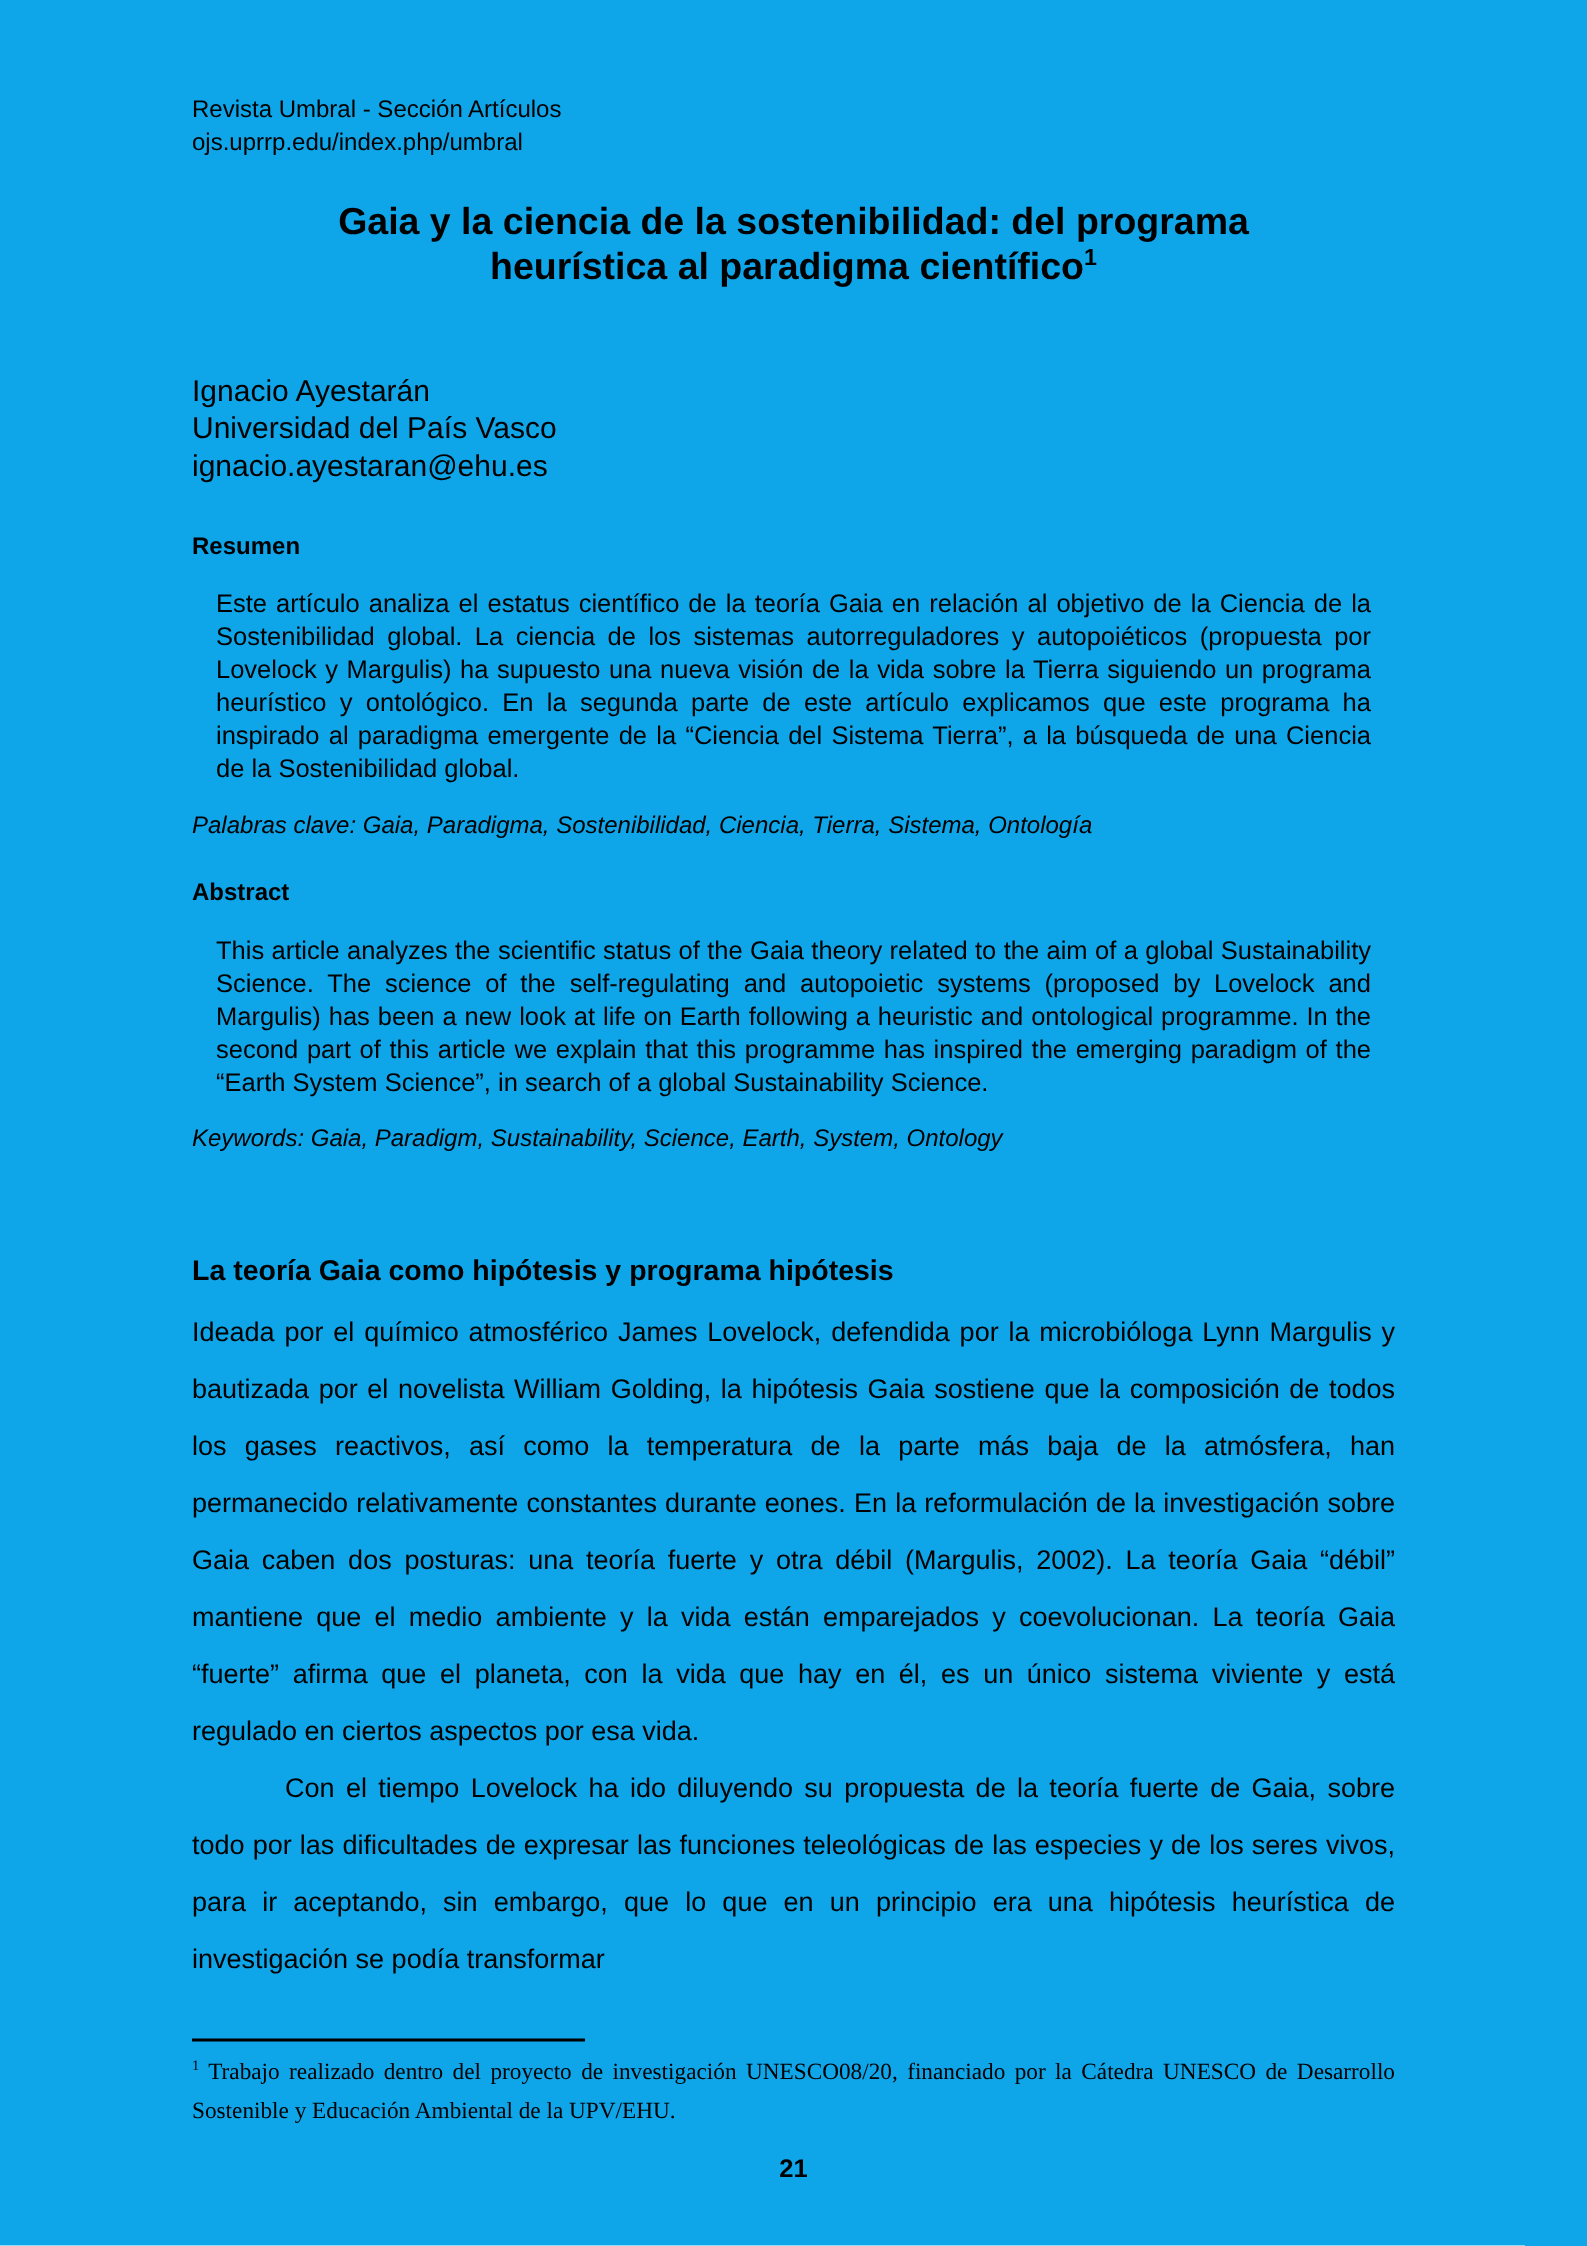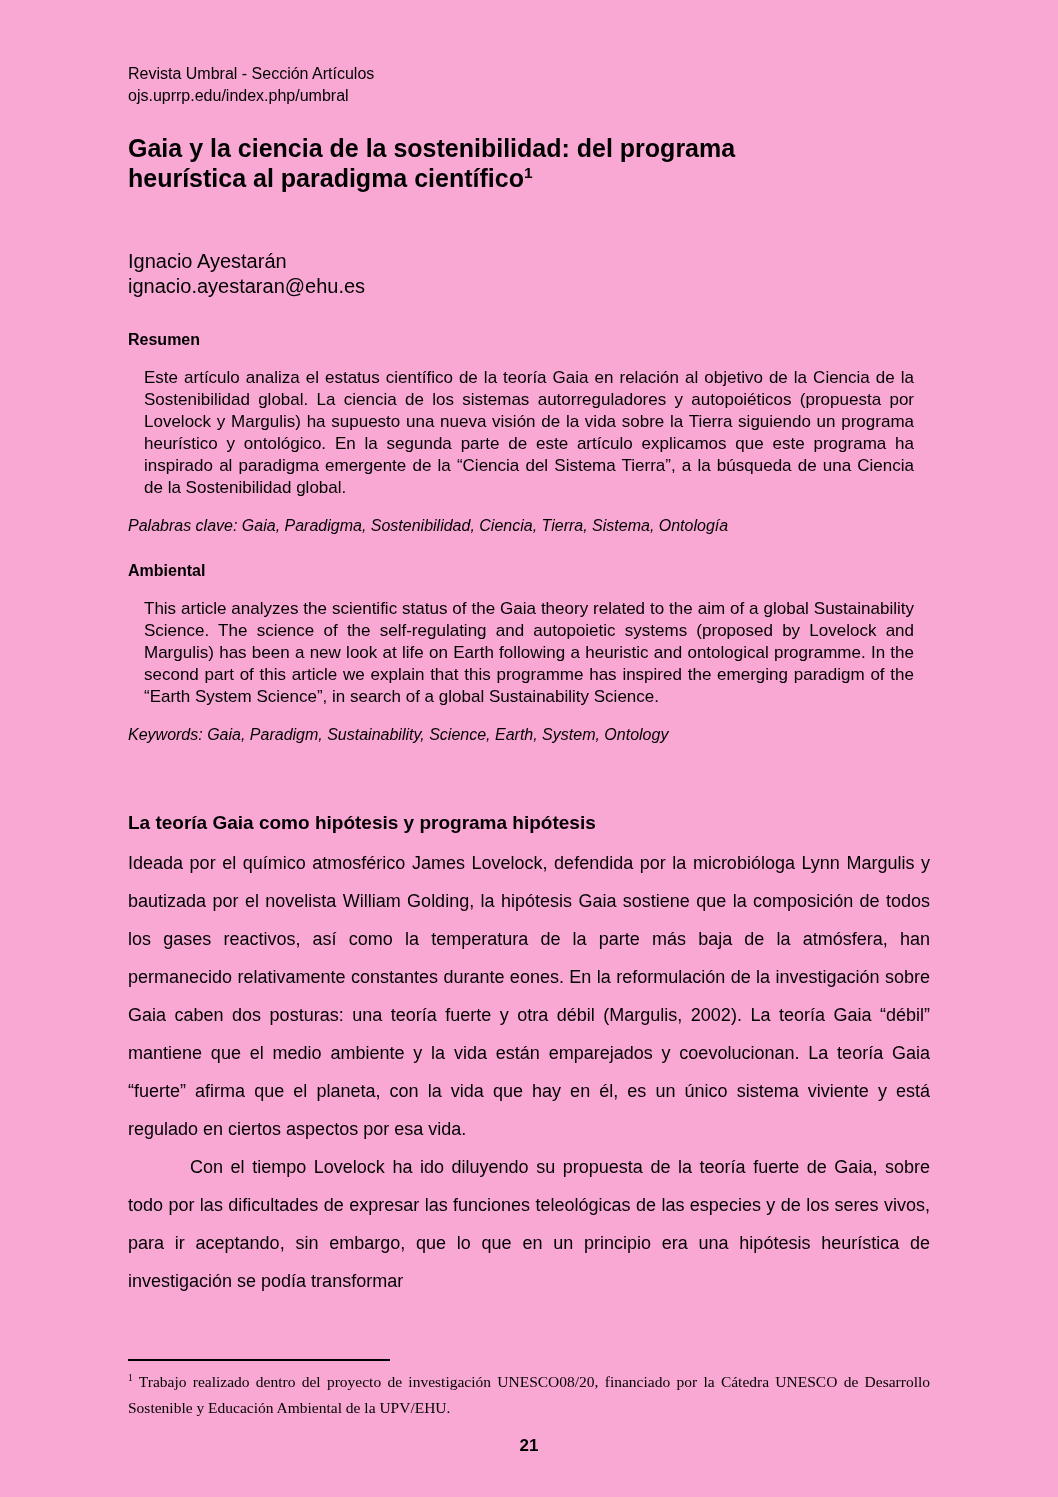--- a/index.html
+++ b/index.html
@@ -2,36 +2,37 @@
 <html><head>
 <meta charset="utf-8">
 <style>
   html, body { margin: 0; padding: 0; background: #ffffff; }
   .page {
     position: relative;
     width: 1058px;
     height: 1497px;
     box-sizing: border-box;
     padding: 63px 128px 0 128px;
-    background: #f9a8d4;
+    background: #0ea5e9;
     color: #000000;
     font-family: "Liberation Sans", sans-serif;
     display: flex;
     flex-direction: column;
     overflow: hidden;
   }
   .hdr {
     display: flex;
     justify-content: space-between;
     font-size: 16px;
     line-height: 22px;
   }
   .hdr-right { text-align: right; }
   .article-title {
     margin-top: 26px;
+    text-align: center;
     font-weight: bold;
     font-size: 25px;
     line-height: 30px;
   }
   .article-title sup, .fn sup {
     font-size: 62%;
     vertical-align: super;
     line-height: 0;
   }
   .author-block {
@@ -106,31 +107,32 @@
     </div>
   </div>
 
   <div class="article-title">
     <span>Gaia y la ciencia de la sostenibilidad: del programa</span><br>
     <span>heurística al paradigma científico</span><sup>1</sup>
   </div>
 
   <div class="author-block">
     <div>Ignacio Ayestarán</div>
+    <div>Universidad del País Vasco</div>
     <div>ignacio.ayestaran@ehu.es</div>
   </div>
 
   <div class="meta-section">
     <div class="meta-heading">Resumen</div>
     <p class="meta-text">Este artículo analiza el estatus científico de la teoría Gaia en relación al objetivo de la Ciencia de la Sostenibilidad global. La ciencia de los sistemas autorreguladores y autopoiéticos (propuesta por Lovelock y Margulis) ha supuesto una nueva visión de la vida sobre la Tierra siguiendo un programa heurístico y ontológico. En la segunda parte de este artículo explicamos que este programa ha inspirado al paradigma emergente de la “Ciencia del Sistema Tierra”, a la búsqueda de una Ciencia de la Sostenibilidad global.</p>
     <p class="meta-keywords">Palabras clave: Gaia, Paradigma, Sostenibilidad, Ciencia, Tierra, Sistema, Ontología</p>
   </div>
 
   <div class="meta-section abstract">
-    <div class="meta-heading">Ambiental</div>
+    <div class="meta-heading">Abstract</div>
     <p class="meta-text">This article analyzes the scientific status of the Gaia theory related to the aim of a global Sustainability Science. The science of the self-regulating and autopoietic systems (proposed by Lovelock and Margulis) has been a new look at life on Earth following a heuristic and ontological programme. In the second part of this article we explain that this programme has inspired the emerging paradigm of the “Earth System Science”, in search of a global Sustainability Science.</p>
     <p class="meta-keywords">Keywords: Gaia, Paradigm, Sustainability, Science, Earth, System, Ontology</p>
   </div>
 
   <div class="section-heading">La teoría Gaia como hipótesis y programa hipótesis</div>
 
   <p class="body-para">Ideada por el químico atmosférico James Lovelock, defendida por la microbióloga Lynn Margulis y bautizada por el novelista William Golding, la hipótesis Gaia sostiene que la composición de todos los gases reactivos, así como la temperatura de la parte más baja de la atmósfera, han permanecido relativamente constantes durante eones. En la reformulación de la investigación sobre Gaia caben dos posturas: una teoría fuerte y otra débil (Margulis, 2002). La teoría Gaia “débil” mantiene que el medio ambiente y la vida están emparejados y coevolucionan. La teoría Gaia “fuerte” afirma que el planeta, con la vida que hay en él, es un único sistema viviente y está regulado en ciertos aspectos por esa vida.</p>
   <p class="body-para indented">Con el tiempo Lovelock ha ido diluyendo su propuesta de la teoría fuerte de Gaia, sobre todo por las dificultades de expresar las funciones teleológicas de las especies y de los seres vivos, para ir aceptando, sin embargo, que lo que en un principio era una hipótesis heurística de investigación se podía transformar</p>
 
   <div class="footer">

